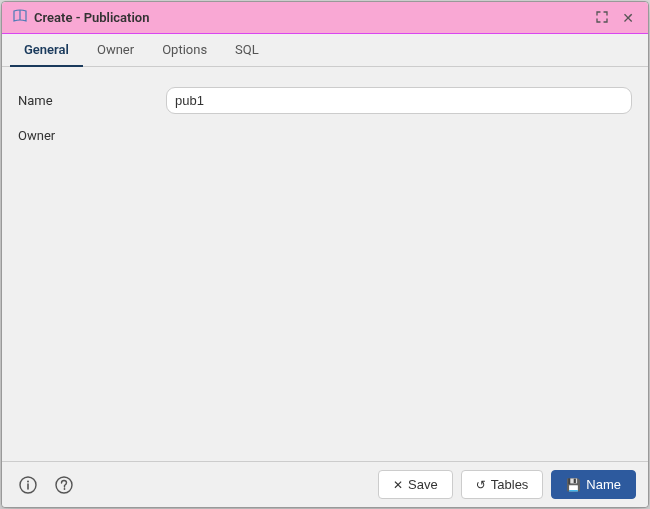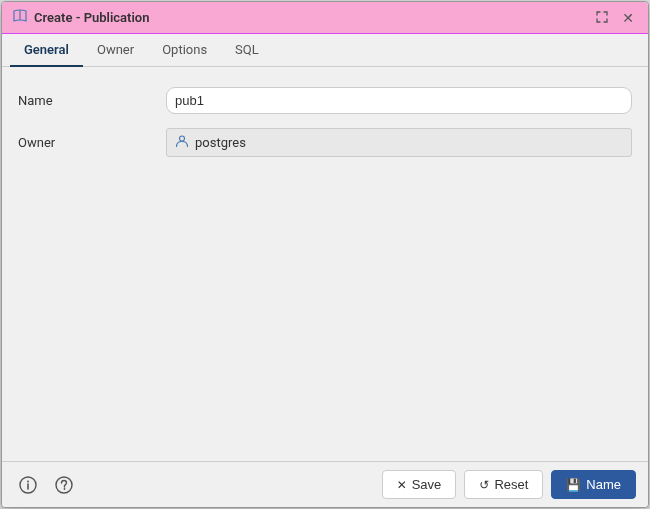--- a/index.html
+++ b/index.html
@@ -212,29 +212,20 @@
 
   <div class="content">
 
     <div class="form-row">
       <label class="form-label">Name</label>
       <input class="form-input" type="text" value="pub1" style="">
     </div>
 
     <div class="form-row">
       <label class="form-label">Owner</label>
-      <div class="owner-field">
-        <span class="owner-icon">
-          <svg width="14" height="14" viewBox="0 0 14 14" fill="none" xmlns="http://www.w3.org/2000/svg">
-            <circle cx="7" cy="4.5" r="2.5" stroke="#4a7ab5" stroke-width="1.2" fill="none"></circle>
-            <path d="M1.5 12.5 C1.5 9.5 3.5 7.5 7 7.5 C10.5 7.5 12.5 9.5 12.5 12.5" stroke="#4a7ab5" stroke-width="1.2" fill="none" stroke-linecap="round"></path>
-          </svg>
-        </span>
-        <span>postgres</span>
-      </div>
     </div>
   </div>
 
   <div class="footer">
     <div class="footer-left">
       <button class="icon-btn" title="Info">
         <svg width="18" height="18" viewBox="0 0 18 18" fill="none">
           <circle cx="9" cy="9" r="8" stroke="#555" stroke-width="1.4" fill="none"></circle>
           <line x1="9" y1="8" x2="9" y2="13" stroke="#555" stroke-width="1.6" stroke-linecap="round"></line>
           <circle cx="9" cy="5.5" r="1" fill="#555"></circle>
@@ -248,21 +239,21 @@
         </svg>
       </button>
     </div>
     <div class="footer-right">
       <button class="btn">
         <span class="btn-icon">✕</span>
         <span>Save</span>
       </button>
       <button class="btn">
         <span class="btn-icon">↺</span>
-        <span>Reset</span>
+        <span>Tables</span>
       </button>
       <button class="btn btn-primary">
         <span class="btn-icon">💾</span>
         <span>Name</span>
       </button>
     </div>
   </div>
 </div>
 
 </body></html>

